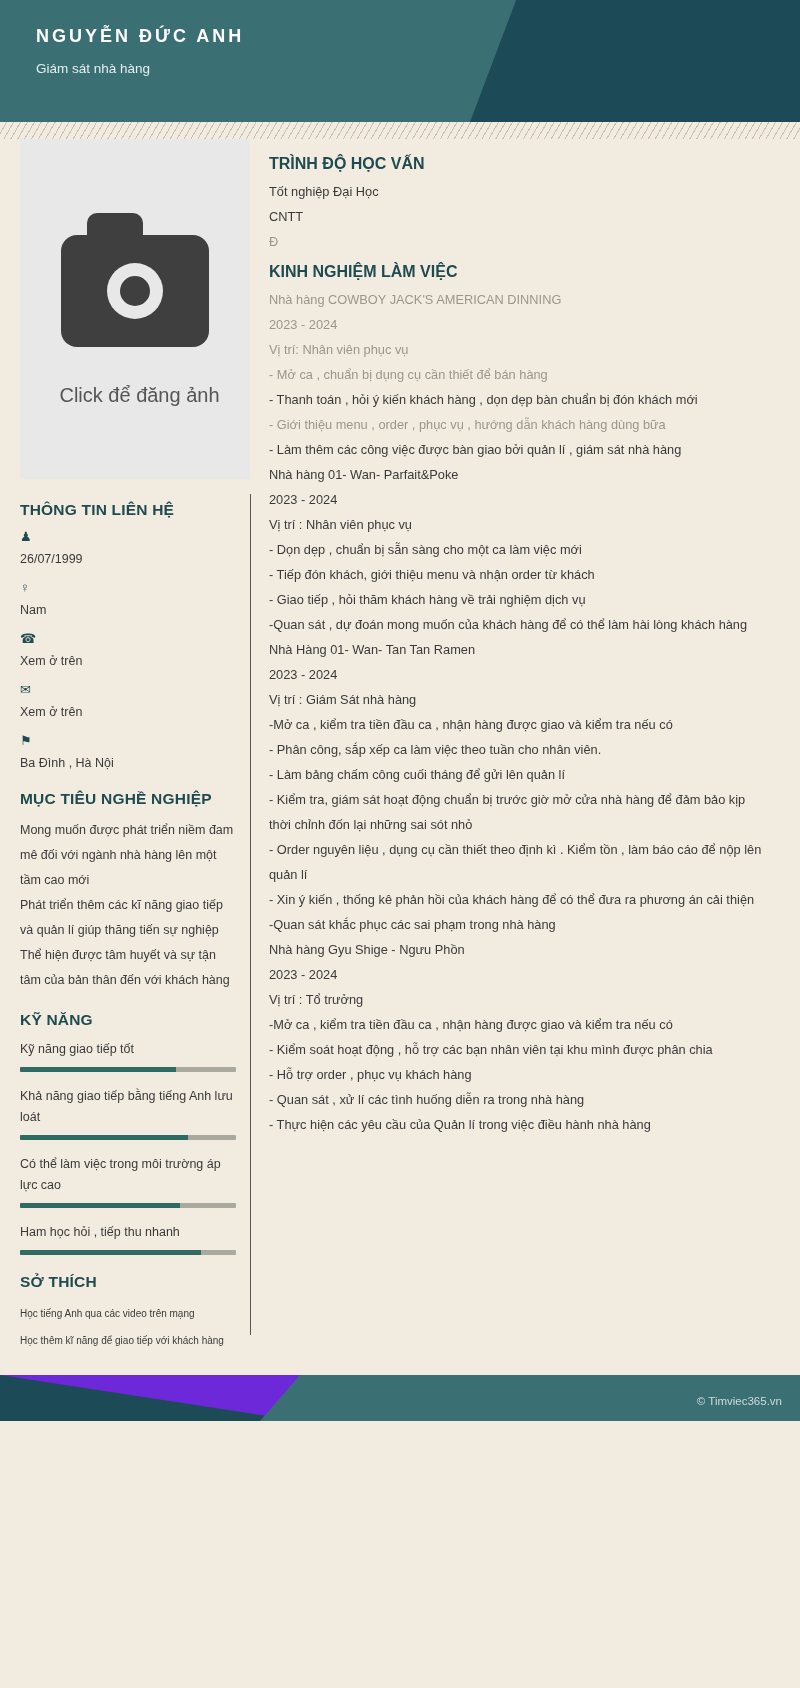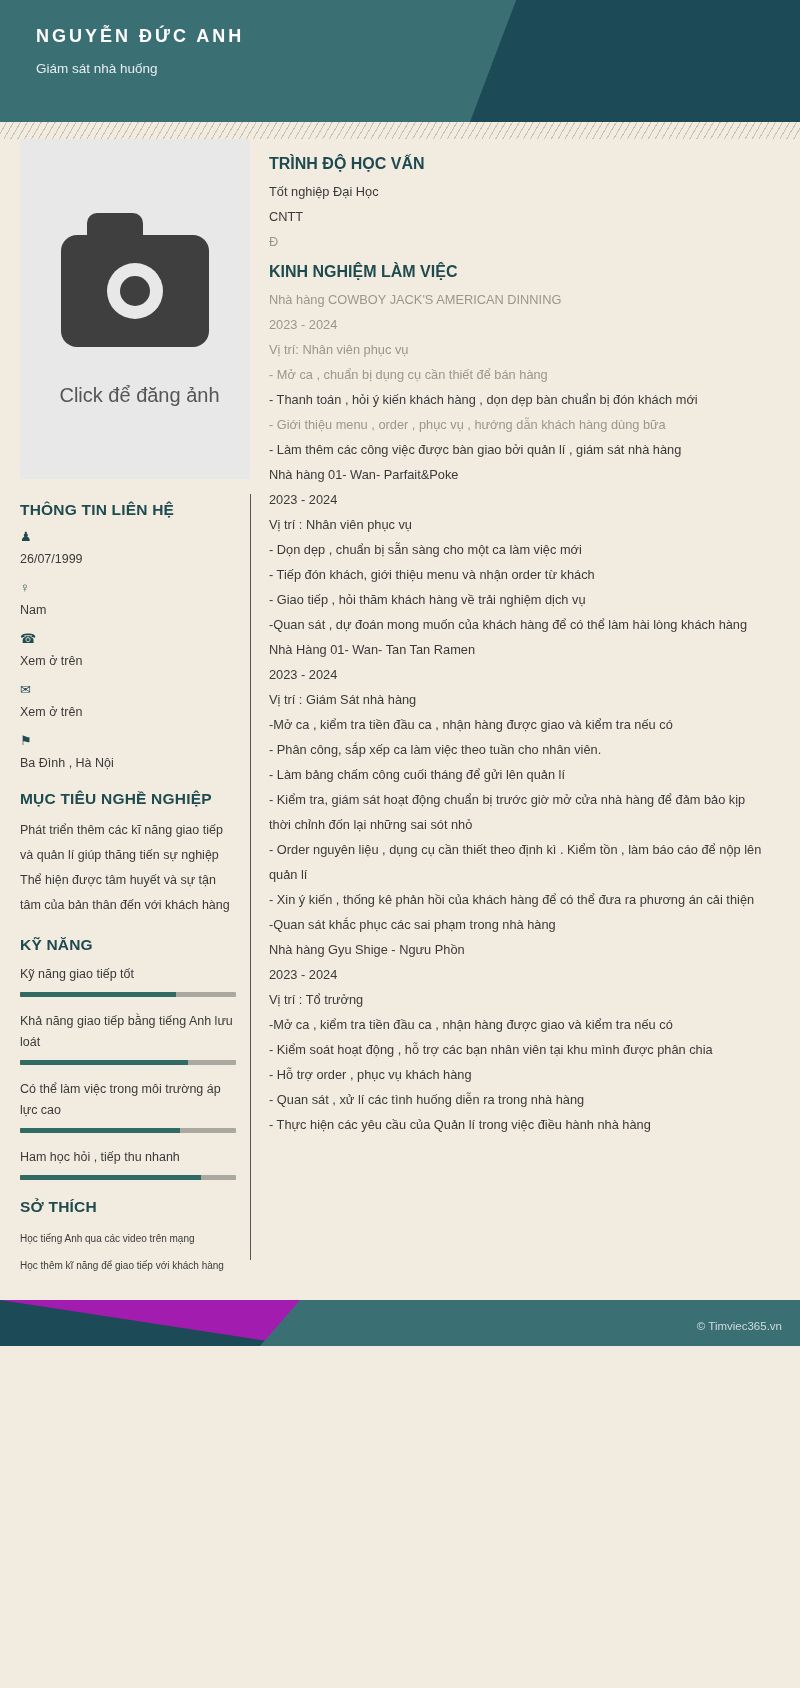--- a/index.html
+++ b/index.html
@@ -209,21 +209,21 @@
     line-height: 25px;
     color: #3a3a3a;
     margin: 0;
   }
   .r-line.faded { color: #9a968c; }
 
   
   .footer {
     position: relative;
     height: 46px;
-    background: #a21caf;
+    background: #6d28d9;
     overflow: hidden;
   }
   .footer-tri {
     position: absolute;
     left: 0; bottom: 0;
     width: 0; height: 0;
     border-left: 300px solid #1c4a57;
     border-top: 46px solid transparent;
   }
   .footer-band {
@@ -250,21 +250,21 @@
 </style>
 </head>
 <body>
 
 <div class="page">
 
   <div class="header">
     <div class="header-dark"></div>
     <div class="header-inner">
       <h1 class="cand-name">NGUYỄN ĐỨC ANH</h1>
-      <p class="cand-role">Giám sát nhà huống</p>
+      <p class="cand-role">Giám sát nhà hàng</p>
     </div>
   </div>
 
   <div class="hatch"></div>
 
   <div class="body-wrap">
 
     <div class="left-col">
 
       <div class="photo-box">
@@ -291,20 +291,21 @@
       <div class="contact-row">
         <span class="c-ico">✉</span>
         <span class="c-val">Xem ở trên</span>
       </div>
       <div class="contact-row">
         <span class="c-ico">⚑</span>
         <span class="c-val">Ba Đình , Hà Nội</span>
       </div>
 
       <h2 class="sec">MỤC TIÊU NGHỀ NGHIỆP</h2>
+      <p class="para">Mong muốn được phát triển niềm đam mê đối với ngành nhà hàng lên một tầm cao mới</p>
       <p class="para">Phát triển thêm các kĩ năng giao tiếp và quản lí giúp thăng tiến sự nghiệp</p>
       <p class="para">Thể hiện được tâm huyết và sự tận tâm của bản thân đến với khách hàng</p>
 
       <h2 class="sec">KỸ NĂNG</h2>
 
       <div class="skill">
         <div class="skill-name">Kỹ năng giao tiếp tốt</div>
         <div class="bar">
           <i style="width: 72%;"></i>
         </div>

